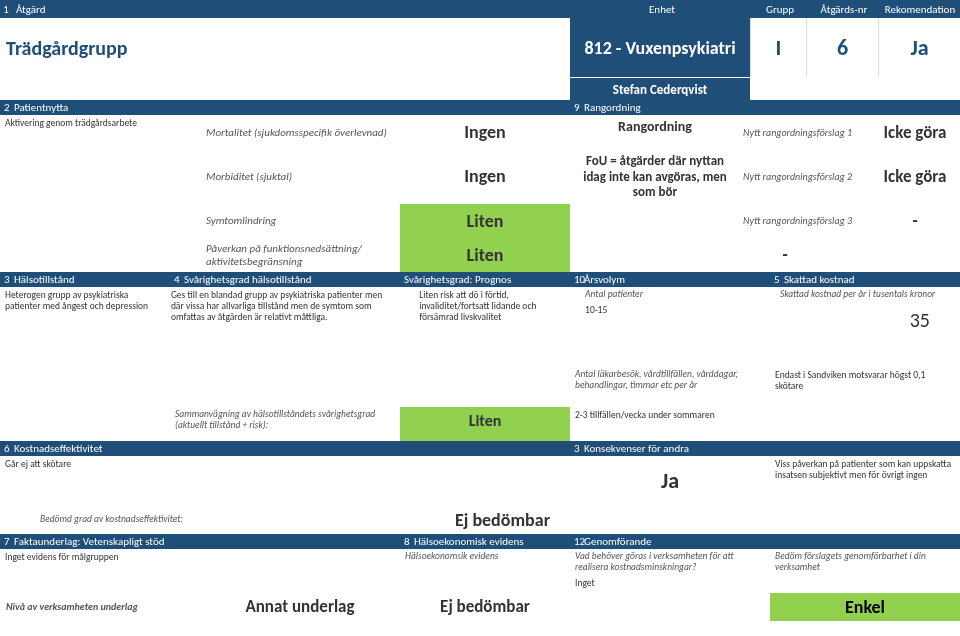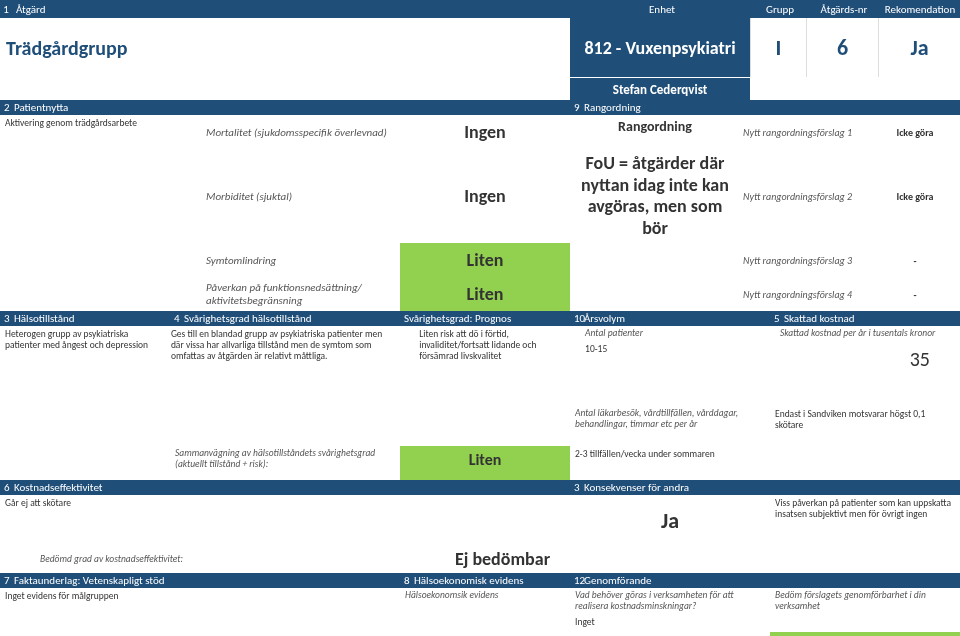--- a/index.html
+++ b/index.html
@@ -30,21 +30,21 @@
   .val-box { text-align:center; font-weight:bold; font-size:16px; color:#333; padding: 4px 0; }
   .green { background:#92d050; }
   
   .metric-row { display:flex; align-items:stretch; min-height: 34px; }
   .metric-row .lbl { width: 200px; padding: 3px 6px; font-style:italic; color:#555; font-size:11px; display:flex; align-items:center; }
   .metric-row .val { width: 170px; display:flex; align-items:center; justify-content:center; font-weight:bold; font-size: 18px; }
   
   .rang-block { display:flex; }
   .rang-block .big { width: 170px; text-align:center; font-size: 14px; font-weight:bold; padding: 4px; line-height:1.2; }
   .rang-block .mid { width: 130px; font-size:10px; font-style:italic; color:#555; padding: 3px; display:flex; align-items:center; }
-  .rang-block .end { width: 90px; text-align:center; font-size:10px; font-weight:bold; display:flex; align-items:center; justify-content:center; }
+  .rang-block .end { width: 90px; text-align:center; font-size:17px; font-weight:bold; display:flex; align-items:center; justify-content:center; }
   
   .sec3 { width: 170px; }
   .sec4 { width: 230px; }
   .secP { width: 170px; margin-left: 24px; }
   .sec10 { width: 200px; }
   .sec5 { width: 190px; }
   
   .body-txt { font-size: 9.5px; padding: 3px 5px; line-height: 1.15; }
   
   .bottom-bar { display:flex; height: 28px; }
@@ -107,21 +107,21 @@
   </div>
 </div>
 
 <div style="display:flex;">
   <div style="width:200px;"></div>
   <div class="metric-row" style="width:370px;">
     <div class="lbl">Morbiditet (sjuktal)</div>
     <div class="val">Ingen</div>
   </div>
   <div class="rang-block" style="width:390px;">
-    <div class="big" style="font-size:18px;"><span>FoU = åtgärder där nyttan idag inte kan avgöras, men som bör</span></div>
+    <div class="big" style="font-size:13px;"><span>FoU = åtgärder där nyttan idag inte kan avgöras, men som bör</span></div>
     <div class="mid">Nytt rangordningsförslag 2</div>
     <div class="end">Icke göra</div>
   </div>
 </div>
 
 <div style="display:flex;">
   <div style="width:200px;"></div>
   <div class="metric-row" style="width:370px;">
     <div class="lbl">Symtomlindring</div>
     <div class="val green">Liten</div>
@@ -134,21 +134,20 @@
 </div>
 
 <div style="display:flex;">
   <div style="width:200px;"></div>
   <div class="metric-row" style="width:370px;">
     <div class="lbl">Påverkan på funktionsnedsättning/ aktivitetsbegränsning</div>
     <div class="val green">Liten</div>
   </div>
   <div class="rang-block" style="width:390px;">
     <div class="big"></div>
-    <div class="mid">Nytt rangordningsförslag 4</div>
     <div class="end">-</div>
   </div>
 </div>
 
 <div style="display:flex;">
   <div class="sh" style="width:170px;">
       <span class="n">3</span>
       <span>Hälsotillstånd</span>
     </div>
   <div class="sh" style="width:230px;">

